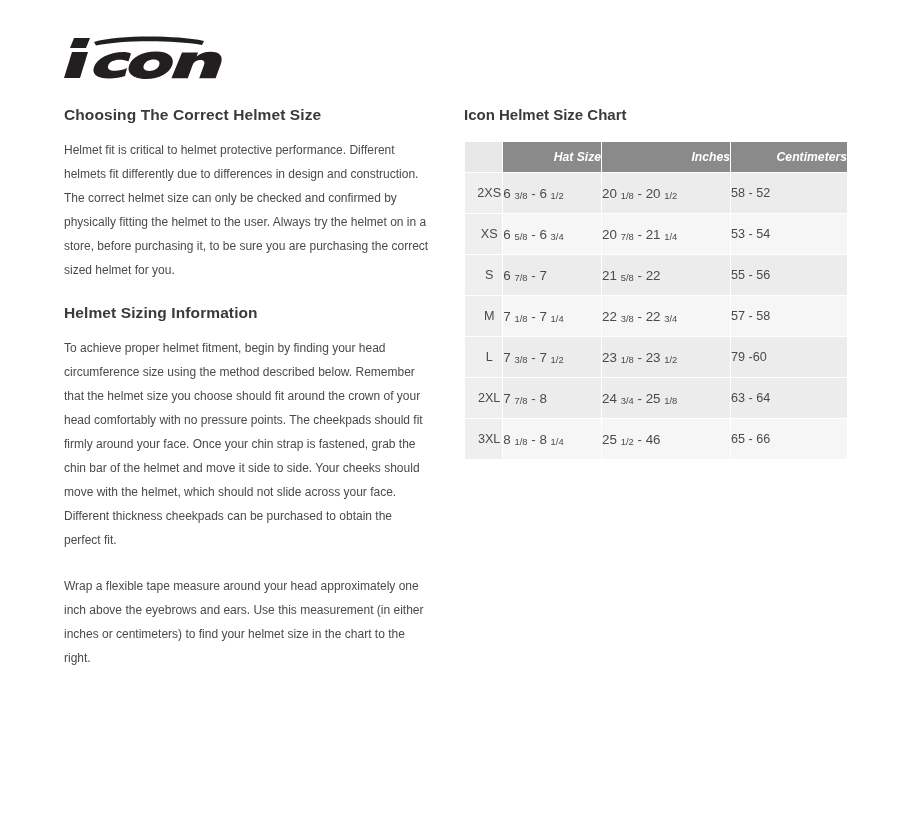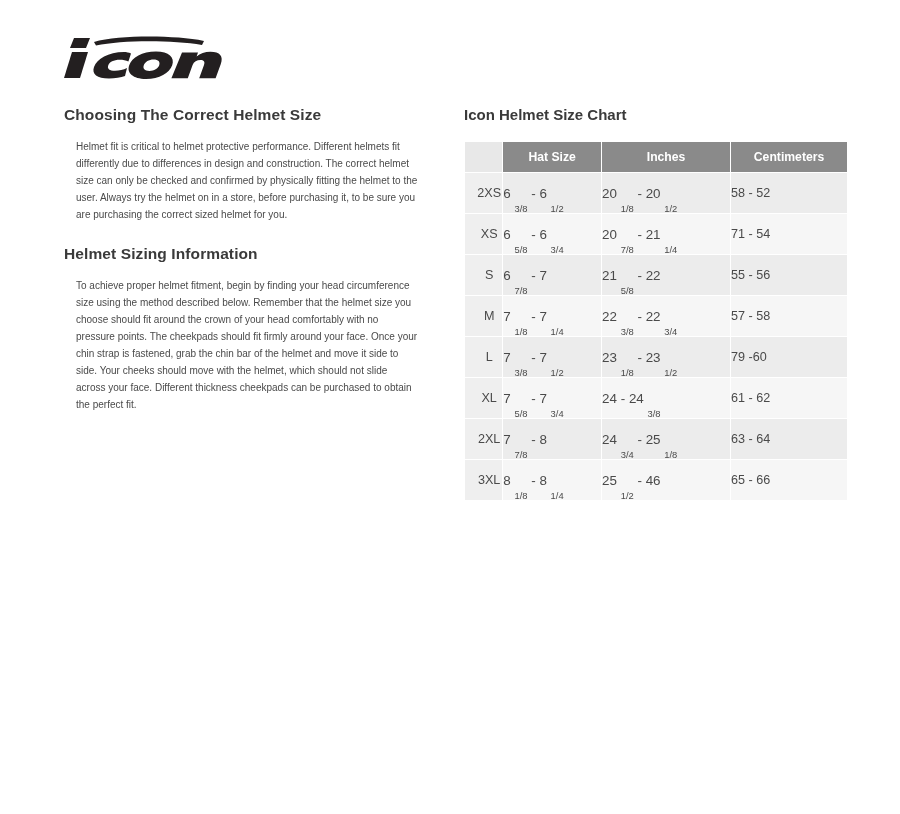--- a/index.html
+++ b/index.html
@@ -42,24 +42,24 @@
   }
   .sec-title {
     font-size: 15.5px;
     font-weight: bold;
     color: #3a3a3a;
     margin: 0 0 14px 0;
     letter-spacing: 0.1px;
   }
   .sec-title.spaced { }
   .body-text {
-    font-size: 10px;
-    line-height: 17px;
+    font-size: 12px;
+    line-height: 24px;
     color: #4a4a4a;
-    margin: 12px;
+    margin: 0;
   }
   .block { margin-bottom: 22px; }
 
   
   .right-col {
     position: absolute;
     left: 464px;
     top: 106px;
     width: 384px;
   }
@@ -84,22 +84,23 @@
   .col-hat   { width: 98px; }
   .col-in    { width: 128px; }
   .col-cm    { width: 116px; }
 
   thead th {
     height: 30px;
     background: #8a8a8a;
     color: #ffffff;
     font-size: 12.2px;
     font-weight: bold;
-    text-align: center;
+    text-align: right;
     padding-left: 12px;
+    font-style: italic;
   }
   thead th.blank { background: #e8e8e8; padding-left: 0; }
 
   tbody td {
     height: 40px;
     font-size: 13.4px;
     color: #4a4a4a;
     padding-left: 12px;
   }
   tbody td.lbl {
@@ -110,21 +111,21 @@
     text-align: center;
   }
   tbody tr.odd td.val { background: #ececec; }
   tbody tr.even td.val { background: #f6f6f6; }
   tbody td.cm { font-size: 12.6px; }
 
   .frac {
     font-size: 9.4px;
     vertical-align: baseline;
     position: relative;
-    top: 14px;
+    top: 1px;
   }
 </style>
 </head>
 <body>
 
 <div class="page">
 
   <div class="logo">
     <svg width="176" height="44" viewBox="0 0 176 44" xmlns="http://www.w3.org/2000/svg" aria-label="icon">
       <g fill="#231f20">
@@ -148,20 +149,21 @@
       <h2 class="sec-title">Choosing The Correct Helmet Size</h2>
       <p class="body-text">Helmet fit is critical to helmet protective performance. Different helmets fit differently due to differences in design and construction. The correct helmet size can only be checked and confirmed by physically fitting the helmet to the user. Always try the helmet on in a store, before purchasing it, to be sure you are purchasing the correct sized helmet for you.</p>
     </div>
 
     <div class="block">
       <h2 class="sec-title spaced">Helmet Sizing Information</h2>
       <p class="body-text">To achieve proper helmet fitment, begin by finding your head circumference size using the method described below. Remember that the helmet size you choose should fit around the crown of your head comfortably with no pressure points. The cheekpads should fit firmly around your face. Once your chin strap is fastened, grab the chin bar of the helmet and move it side to side. Your cheeks should move with the helmet, which should not slide across your face. Different thickness cheekpads can be purchased to obtain the perfect fit.</p>
     </div>
 
     <div class="block">
+      <p class="body-text">Wrap a flexible tape measure around your head approximately one inch above the eyebrows and ears. Use this measurement (in either inches or centimeters) to find your helmet size in the chart to the right.</p>
     </div>
   </div>
 
   <div class="right-col">
     <h2 class="chart-title">Icon Helmet Size Chart</h2>
     <table class="size-chart">
       <colgroup>
         <col class="col-label">
         <col class="col-hat">
         <col class="col-in">
@@ -179,46 +181,40 @@
           <tr class="odd">
             <td class="lbl">2XS</td>
             <td class="val"><span><span>6 </span><span class="frac">3/8</span><span> </span><span>- </span><span>6 </span><span class="frac">1/2</span></span></td>
             <td class="val"><span><span>20 </span><span class="frac">1/8</span><span> </span><span>- </span><span>20 </span><span class="frac">1/2</span></span></td>
             <td class="val cm">58 - 52</td>
           </tr>
           <tr class="even">
             <td class="lbl">XS</td>
             <td class="val"><span><span>6 </span><span class="frac">5/8</span><span> </span><span>- </span><span>6 </span><span class="frac">3/4</span></span></td>
             <td class="val"><span><span>20 </span><span class="frac">7/8</span><span> </span><span>- </span><span>21 </span><span class="frac">1/4</span></span></td>
-            <td class="val cm">71 - 54</td>
+            <td class="val cm">53 - 54</td>
           </tr>
           <tr class="odd">
             <td class="lbl">S</td>
             <td class="val"><span><span>6 </span><span class="frac">7/8</span><span> </span><span>- </span><span>7 </span></span></td>
             <td class="val"><span><span>21 </span><span class="frac">5/8</span><span> </span><span>- </span><span>22 </span></span></td>
             <td class="val cm">55 - 56</td>
           </tr>
           <tr class="even">
             <td class="lbl">M</td>
             <td class="val"><span><span>7 </span><span class="frac">1/8</span><span> </span><span>- </span><span>7 </span><span class="frac">1/4</span></span></td>
             <td class="val"><span><span>22 </span><span class="frac">3/8</span><span> </span><span>- </span><span>22 </span><span class="frac">3/4</span></span></td>
             <td class="val cm">57 - 58</td>
           </tr>
           <tr class="odd">
             <td class="lbl">L</td>
             <td class="val"><span><span>7 </span><span class="frac">3/8</span><span> </span><span>- </span><span>7 </span><span class="frac">1/2</span></span></td>
             <td class="val"><span><span>23 </span><span class="frac">1/8</span><span> </span><span>- </span><span>23 </span><span class="frac">1/2</span></span></td>
             <td class="val cm">79 -60</td>
           </tr>
-          <tr class="even">
-            <td class="lbl">XL</td>
-            <td class="val"><span><span>7 </span><span class="frac">5/8</span><span> </span><span>- </span><span>7 </span><span class="frac">3/4</span></span></td>
-            <td class="val"><span><span>24 </span><span>- </span><span>24 </span><span class="frac">3/8</span></span></td>
-            <td class="val cm">61 - 62</td>
-          </tr>
           <tr class="odd">
             <td class="lbl">2XL</td>
             <td class="val"><span><span>7 </span><span class="frac">7/8</span><span> </span><span>- </span><span>8 </span></span></td>
             <td class="val"><span><span>24 </span><span class="frac">3/4</span><span> </span><span>- </span><span>25 </span><span class="frac">1/8</span></span></td>
             <td class="val cm">63 - 64</td>
           </tr>
           <tr class="even">
             <td class="lbl">3XL</td>
             <td class="val"><span><span>8 </span><span class="frac">1/8</span><span> </span><span>- </span><span>8 </span><span class="frac">1/4</span></span></td>
             <td class="val"><span><span>25 </span><span class="frac">1/2</span><span> </span><span>- </span><span>46 </span></span></td>

